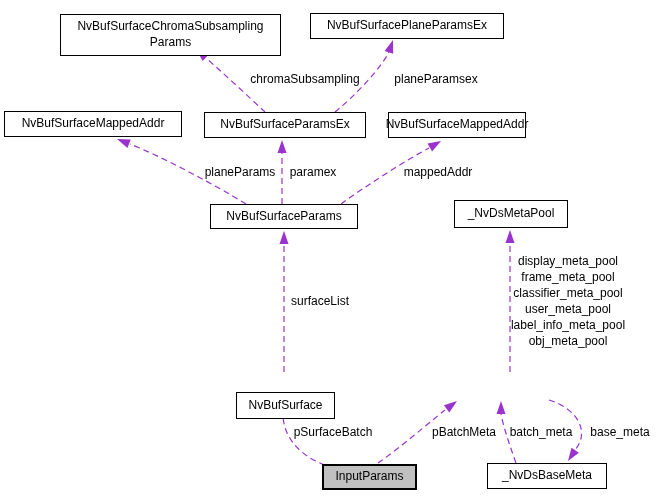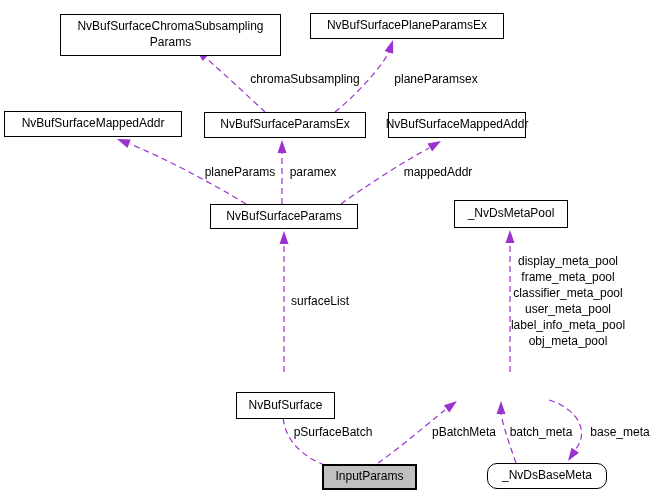--- a/index.html
+++ b/index.html
@@ -136,21 +136,21 @@
 
   <div class="node" style="left:210px; top:204px; width:148px; height:25px;">NvBufSurfaceParams</div>
 
   <div class="node" style="left:454px; top:200px; width:114px; height:28px;">_NvDsMetaPool</div>
 
   <div class="node" style="left:236px; top:392px; width:99px; height:27px;">NvBufSurface</div>
 
 
   <div class="node selected" style="left:322px; top:464px; width:95px; height:26px;">InputParams</div>
 
-  <div class="node" style="left:487px; top:463px; width:120px; height:26px;border-radius:10px;">_NvDsBaseMeta</div>
+  <div class="node" style="left:487px; top:463px; width:120px; height:26px;">_NvDsBaseMeta</div>
 
   <div class="edge-label" style="left:305px; top:71px;">chromaSubsampling</div>
 
   <div class="edge-label" style="left:436px; top:71px;">planeParamsex</div>
 
   <div class="edge-label" style="left:240px; top:164px;">planeParams</div>
 
   <div class="edge-label" style="left:313px; top:164px;">paramex</div>
 
   <div class="edge-label" style="left:438px; top:164px;">mappedAddr</div>

